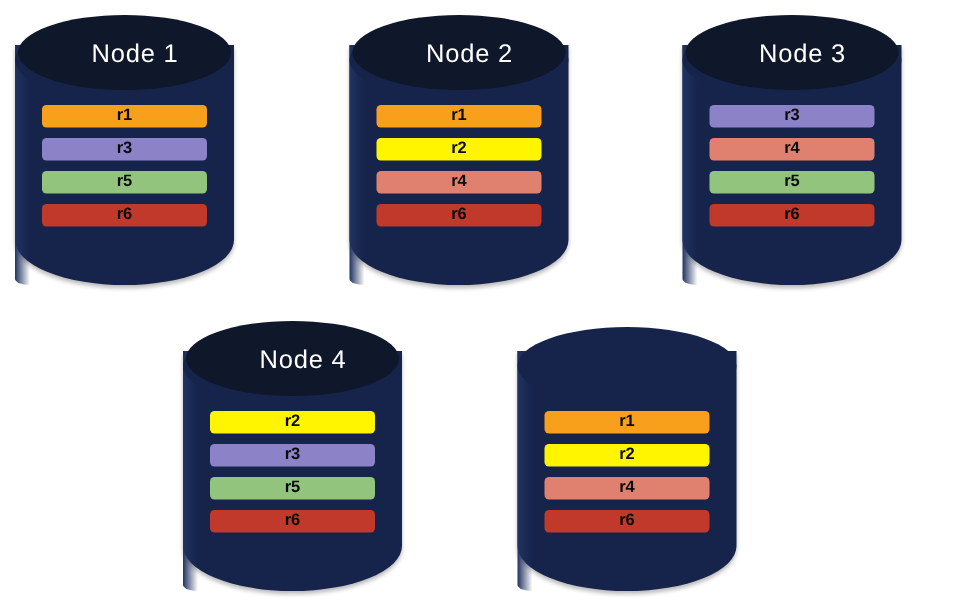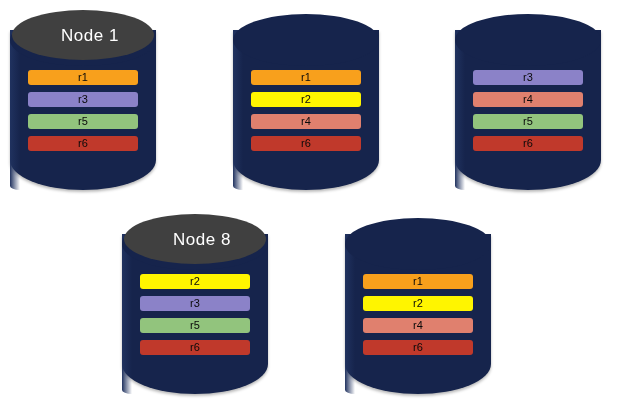--- a/index.html
+++ b/index.html
@@ -65,21 +65,21 @@
     border-radius: 50% / 50%;
   }
 
   
   .cyl-top {
     position: absolute;
     left: 2px;
     top: 2px;
     width: 142px;
     height: 50px;
-    background: #404040;
+    background: #0f172a;
     border-radius: 50% / 50%;
     display: flex;
     align-items: center;
     justify-content: center;
   }
 
   .node-label {
     color: #ffffff;
     font-size: 17px;
     font-weight: 400;
@@ -97,21 +97,21 @@
   }
 
   .replica {
     height: 15px;
     margin-bottom: 7px;
     border-radius: 3px;
     display: flex;
     align-items: center;
     justify-content: center;
     font-size: 11px;
-    font-weight: normal;
+    font-weight: bold;
     color: #0a0a0a;
     line-height: 1;
   }
   .replica:last-child { margin-bottom: 16px; }
 </style>
 </head>
 <body>
 
 <div id="canvas">
     <div class="node" style="left: 10px; top: 8px;">
@@ -123,42 +123,48 @@
       <div class="replica-list">
         <div class="replica" style="background: rgb(248, 160, 28);">r1</div>
         <div class="replica" style="background: rgb(139, 130, 200);">r3</div>
         <div class="replica" style="background: rgb(146, 196, 125);">r5</div>
         <div class="replica" style="background: rgb(192, 57, 43);">r6</div>
       </div>
     </div>
     <div class="node" style="left: 233px; top: 8px;">
       <div class="cyl-body"></div>
       <div class="cyl-rim"></div>
+      <div class="cyl-top">
+        <div class="node-label">Node  2</div>
+      </div>
       <div class="replica-list">
         <div class="replica" style="background: rgb(248, 160, 28);">r1</div>
         <div class="replica" style="background: rgb(255, 245, 0);">r2</div>
         <div class="replica" style="background: rgb(224, 128, 110);">r4</div>
         <div class="replica" style="background: rgb(192, 57, 43);">r6</div>
       </div>
     </div>
     <div class="node" style="left: 455px; top: 8px;">
       <div class="cyl-body"></div>
       <div class="cyl-rim"></div>
+      <div class="cyl-top">
+        <div class="node-label">Node  3</div>
+      </div>
       <div class="replica-list">
         <div class="replica" style="background: rgb(139, 130, 200);">r3</div>
         <div class="replica" style="background: rgb(224, 128, 110);">r4</div>
         <div class="replica" style="background: rgb(146, 196, 125);">r5</div>
         <div class="replica" style="background: rgb(192, 57, 43);">r6</div>
       </div>
     </div>
     <div class="node" style="left: 122px; top: 212px;">
       <div class="cyl-body"></div>
       <div class="cyl-rim"></div>
       <div class="cyl-top">
-        <div class="node-label">Node  8</div>
+        <div class="node-label">Node  4</div>
       </div>
       <div class="replica-list">
         <div class="replica" style="background: rgb(255, 245, 0);">r2</div>
         <div class="replica" style="background: rgb(139, 130, 200);">r3</div>
         <div class="replica" style="background: rgb(146, 196, 125);">r5</div>
         <div class="replica" style="background: rgb(192, 57, 43);">r6</div>
       </div>
     </div>
     <div class="node" style="left: 345px; top: 212px;">
       <div class="cyl-body"></div>

